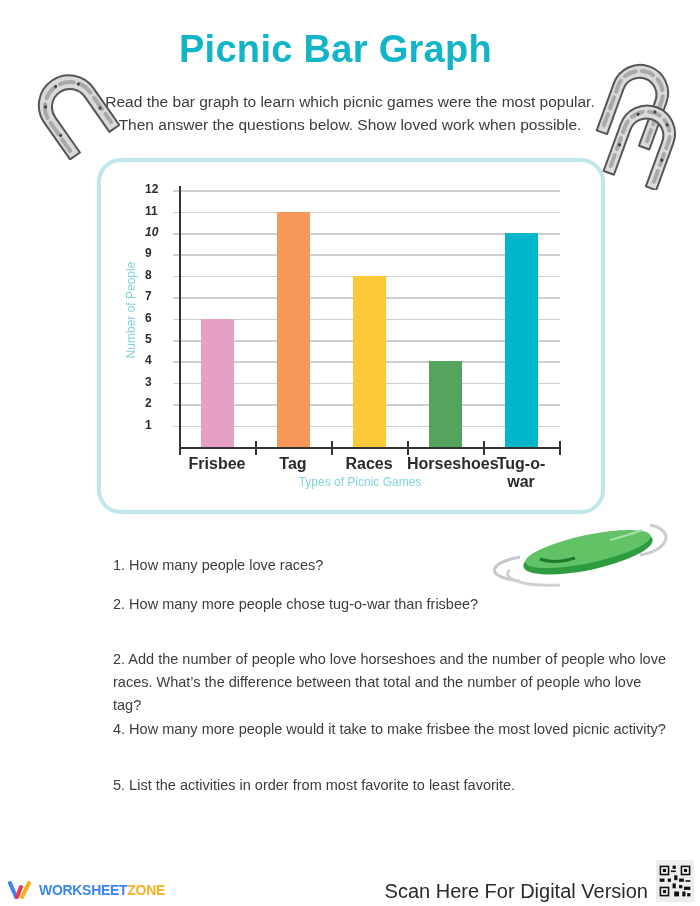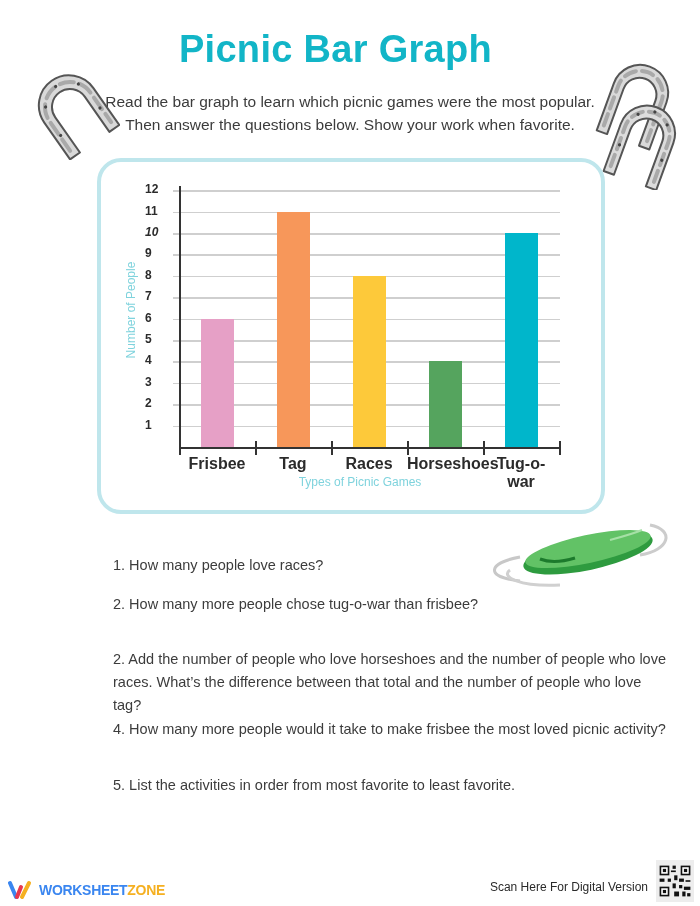--- a/index.html
+++ b/index.html
@@ -35,31 +35,31 @@
   .axis-title { position: absolute; color: #7fd3dd; font-size: 12px; }
   .y-title { transform: rotate(-90deg); transform-origin: center center; white-space: nowrap; width: 140px; text-align: center; }
   .question {
     position: absolute; left: 113px; width: 560px; font-size: 14.5px; line-height: 23px; color: #3c3c3c;
   }
   .footer-logo { position: absolute; left: 8px; top: 880px; display: flex; align-items: center; }
   .logo-text { font-size: 14px; font-weight: bold; letter-spacing: -0.3px; margin-left: 5px; }
   .logo-ws { color: #3a86f0; }
   .logo-zone { color: #f5b021; }
   .scan-text {
-    position: absolute; right: 52px; top: 880px; font-size: 12px; color: #2a2a2a;
+    position: absolute; right: 52px; top: 880px; font-size: 20px; color: #2a2a2a;
   }
   .qr { position: absolute; left: 656px; top: 860px; width: 38px; height: 42px; background: #ededed; }
 </style>
 </head>
 <body>
 
 <div class="title">Picnic Bar Graph</div>
 <div class="intro">
   <div>Read the bar graph to learn which picnic games were the most popular.</div>
-  <div>Then answer the questions below. Show your work when favorite.</div>
+  <div>Then answer the questions below. Show loved work when possible.</div>
 </div>
 
 <svg class="deco" style="left:20px;top:55px" width="100" height="105" viewBox="0 0 100 105">
   <g transform="rotate(-35 50 52)">
     <path d="M20 95 L20 50 A30 30 0 0 1 80 50 L80 95 L68 95 L68 52 A18 18 0 0 0 32 52 L32 95 Z" fill="#d9d9d9" stroke="#555" stroke-width="2" stroke-linejoin="round"></path>
     <path d="M25 88 L25 52 A25 25 0 0 1 75 52 L75 88" fill="none" stroke="#a9a9a9" stroke-width="4" stroke-dasharray="14 6" stroke-linecap="round"></path>
     <circle cx="26" cy="70" r="1.6" fill="#444"></circle>
       <circle cx="30" cy="38" r="1.6" fill="#444"></circle>
     <circle cx="50" cy="27" r="1.6" fill="#444"></circle>
       <circle cx="70" cy="38" r="1.6" fill="#444"></circle>

